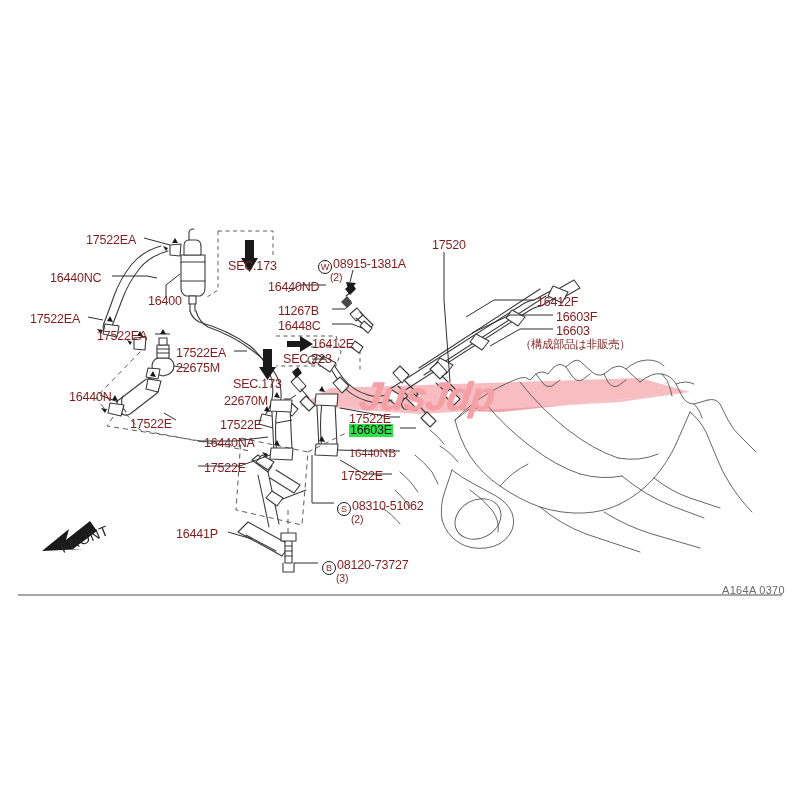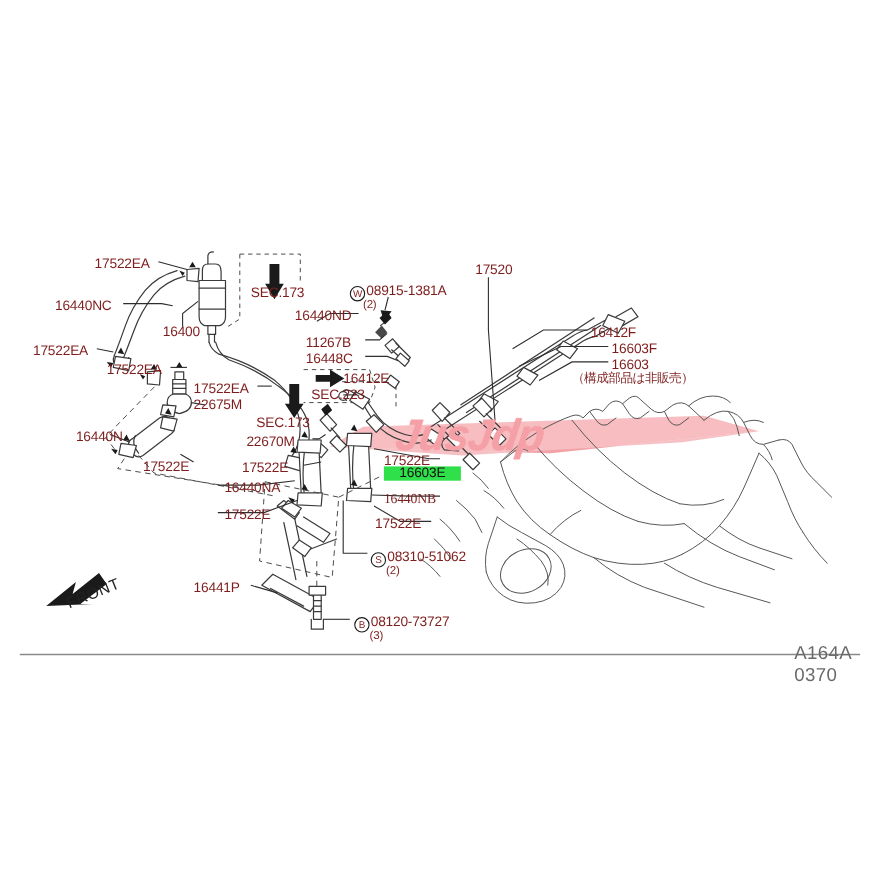--- a/index.html
+++ b/index.html
@@ -39,21 +39,21 @@
   .lbl.sub {
     font-size: 10.5px;
   }
   .lbl.jp {
     font-size: 11.5px;
     letter-spacing: -0.5px;
   }
   .lbl.hl {
     background: #2fe04a;
     color: #111;
-    padding: 0 14px;
+    padding: 0 1px;
   }
   .circ {
     display: inline-block;
     width: 12px;
     height: 12px;
     border: 1px solid #1a1a1a;
     border-radius: 50%;
     font-size: 9px;
     line-height: 12px;
     text-align: center;
@@ -65,21 +65,21 @@
     position: absolute;
     font-size: 14px;
     color: #222;
     transform: rotate(-22deg);
     transform-origin: left bottom;
     letter-spacing: 0.5px;
     font-family: "Liberation Sans", sans-serif;
   }
   .diagcode {
     position: absolute;
-    font-size: 17px;
+    font-size: 11px;
     color: #6a6a6a;
     letter-spacing: 0.3px;
     font-family: "Liberation Sans", sans-serif;
   }
   .wm {
     position: absolute;
     font-family: "Liberation Sans", sans-serif;
     font-weight: bold;
     font-style: italic;
     font-size: 40px;

